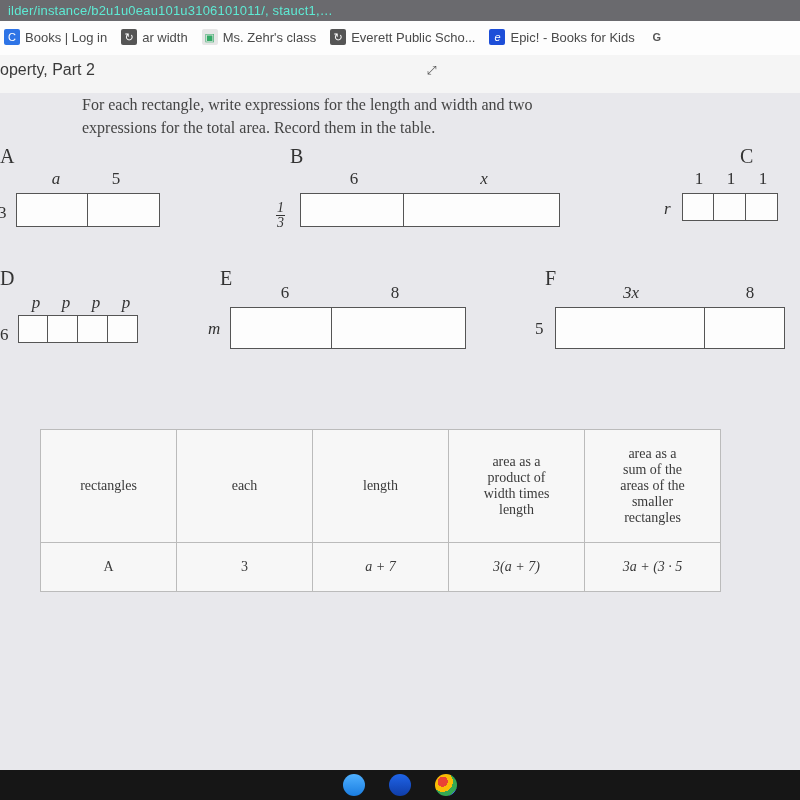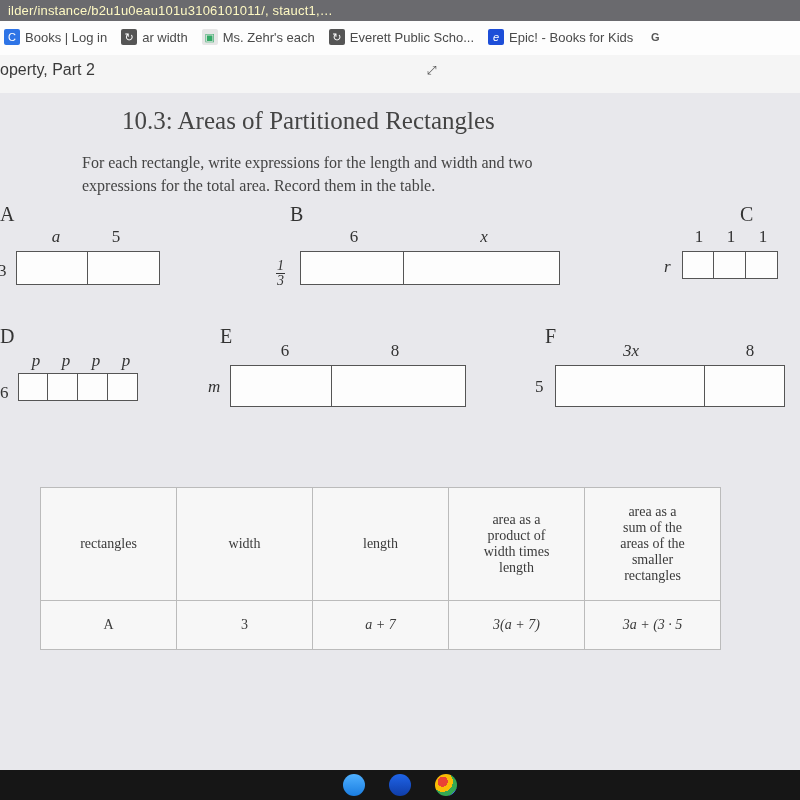--- a/index.html
+++ b/index.html
@@ -6,21 +6,21 @@
   body {
     width: 800px;
     height: 800px;
     font-family: Arial, Helvetica, sans-serif;
     background: #e8e8ec;
     overflow: hidden;
     position: relative;
   }
   .urlbar {
     background: #6a6a6e;
-    color: #fef9c3;
+    color: #5eead4;
     font-size: 13px;
     padding: 3px 8px;
     letter-spacing: 0.2px;
   }
   .bookmarks {
     display: flex;
     align-items: center;
     gap: 14px;
     padding: 8px 4px 10px 4px;
     background: #fdfdfd;
@@ -160,21 +160,21 @@
   <div class="bm">
     <span class="ico ico-clever">C</span>
     <span>Books | Log in</span>
   </div>
   <div class="bm">
     <span class="ico ico-ar">↻</span>
     <span>ar width</span>
   </div>
   <div class="bm">
     <span class="ico ico-zehr">▣</span>
-    <span>Ms. Zehr's each</span>
+    <span>Ms. Zehr's class</span>
   </div>
   <div class="bm">
     <span class="ico ico-everett">↻</span>
     <span>Everett Public Scho...</span>
   </div>
   <div class="bm">
     <span class="ico ico-epic">e</span>
     <span>Epic! - Books for Kids</span>
   </div>
   <div class="bm">
@@ -183,21 +183,20 @@
 </div>
 
 <div class="tabbar">
   <span class="tab-title">operty, Part 2</span>
   <span class="spacer"></span>
   <span class="fs-ico">⤢</span>
 </div>
 
 <div class="content">
 
-  <div class="heading">10.3: Areas of Partitioned Rectangles</div>
   <div class="instructions">For each rectangle, write expressions for the length and width and two expressions for the total area. Record them in the table.</div>
 
   <div class="diagrams">
 
     <div class="rect-group" style="left:0; top:0;">
       <div class="letter" style="left:0; top:-24px;">A</div>
       <span class="label-left" style="left:-2px; top:34px; font-style:normal;">3</span>
       <span class="label-top" style="left:36px; top:0; width:40px;">a</span>
       <span class="label-top" style="left:96px; top:0; width:40px; font-style:normal;">5</span>
       <div class="box-row" style="left:16px; top:24px;">
@@ -271,21 +270,21 @@
         <div class="cell" style="width:80px; height:42px;"></div>
       </div>
     </div>
 
   </div>
 
   <table class="table">
     <tbody>
         <tr>
       <th>rectangles</th>
-      <th>width</th>
+      <th>each</th>
       <th>length</th>
       <th style="white-space:pre-line;">area as a
 product of
 width times
 length</th>
       <th style="white-space:pre-line;">area as a
 sum of the
 areas of the
 smaller
 rectangles</th>

